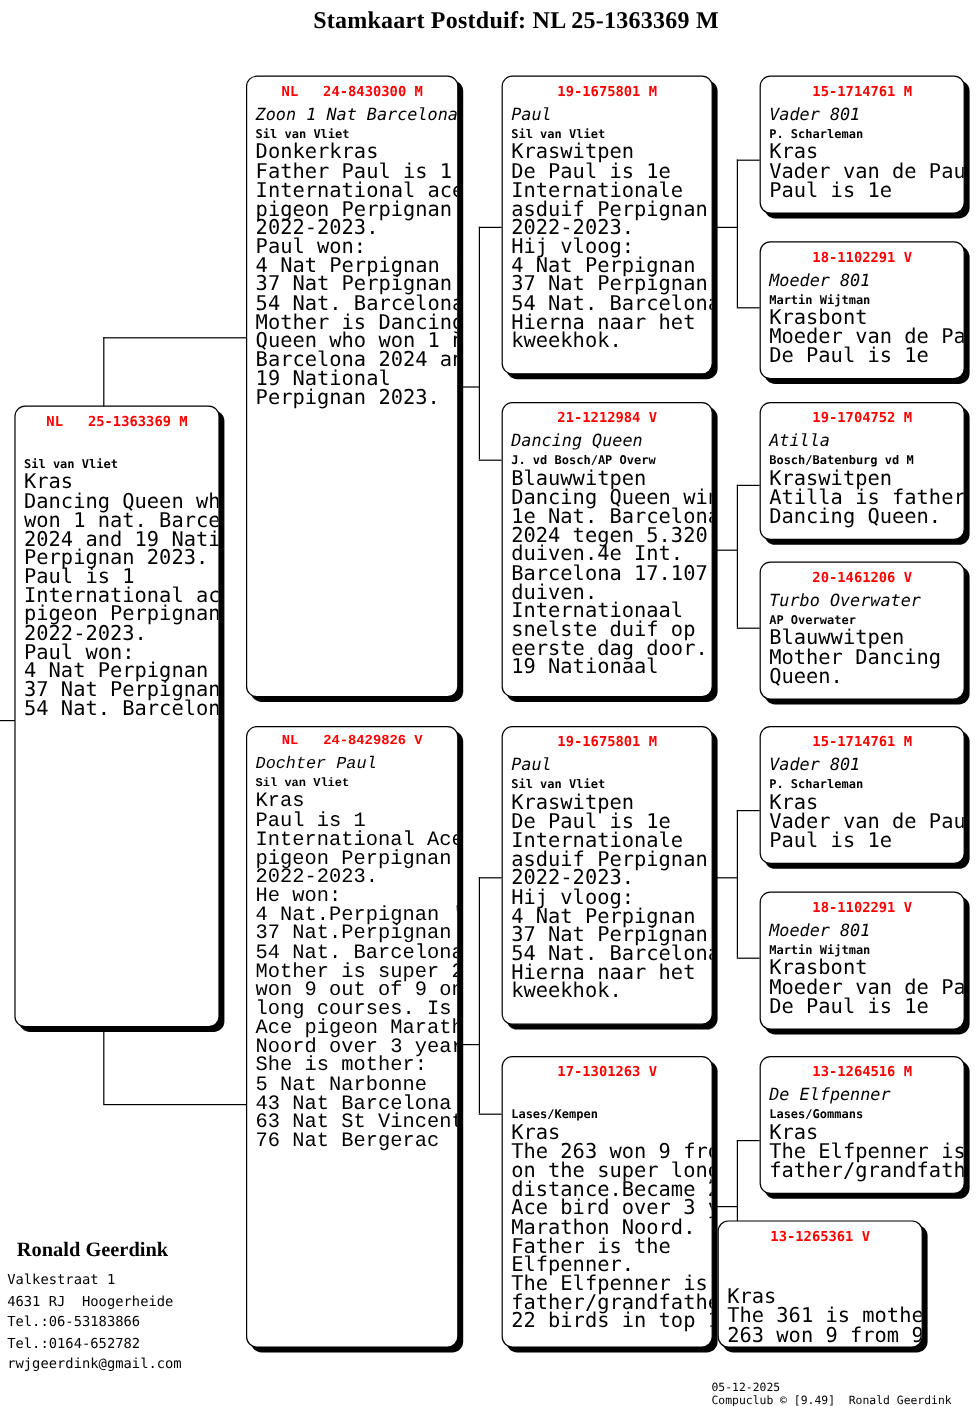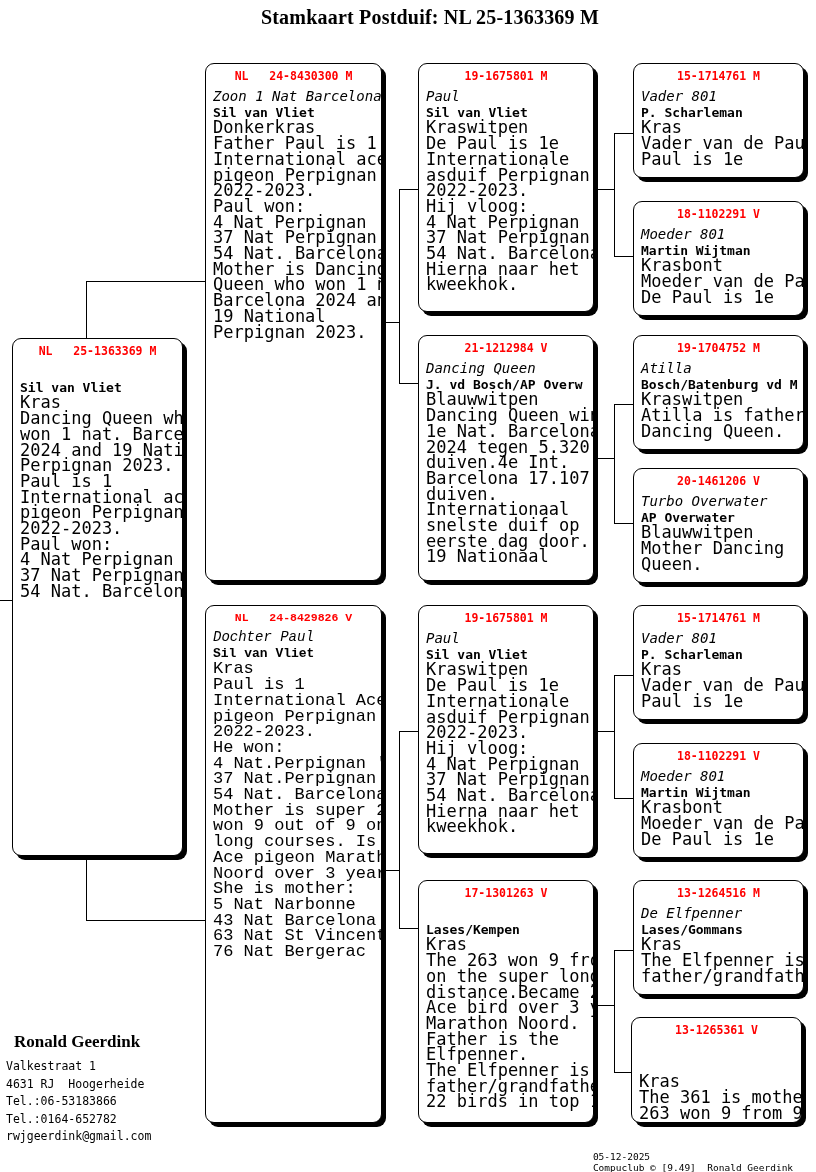--- a/index.html
+++ b/index.html
@@ -52,21 +52,21 @@
     white-space: pre;
     margin-bottom: 6px;
   }
   .card .nm {
     font-size: 14px;
     font-style: italic;
     white-space: pre;
     line-height: 15.7px;
   }
   .card .bold {
-    font-size: 13px;
+    font-size: 10px;
     font-weight: bold;
     white-space: pre;
     line-height: 15.7px;
   }
   .card .ln {
     font-size: 17px;
     white-space: pre;
     line-height: 15.7px;
   }
   .card .blank {
@@ -336,21 +336,21 @@
 
   <div class="card" style="left:633px; top:880px; width:171px; height:115px;">
     <div class="hdr">13-1264516 M</div>
     <div class="nm">De Elfpenner</div>
     <div class="bold">Lases/Gommans</div>
     <div class="ln">Kras
 The Elfpenner is
 father/grandfather</div>
   </div>
 
-  <div class="card" style="left:631px; top:1017px; width:171px; height:106px;">
+  <div class="card" style="left:598px; top:1017px; width:171px; height:106px;">
     <div class="hdr">13-1265361 V</div>
     <div class="blank"></div>
     <div class="blank"></div>
     <div class="ln">Kras
 The 361 is mother
 263 won 9 from 9</div>
   </div>
 
   <div class="owner-name">Ronald Geerdink</div>
   <div class="owner-lines">Valkestraat 1

